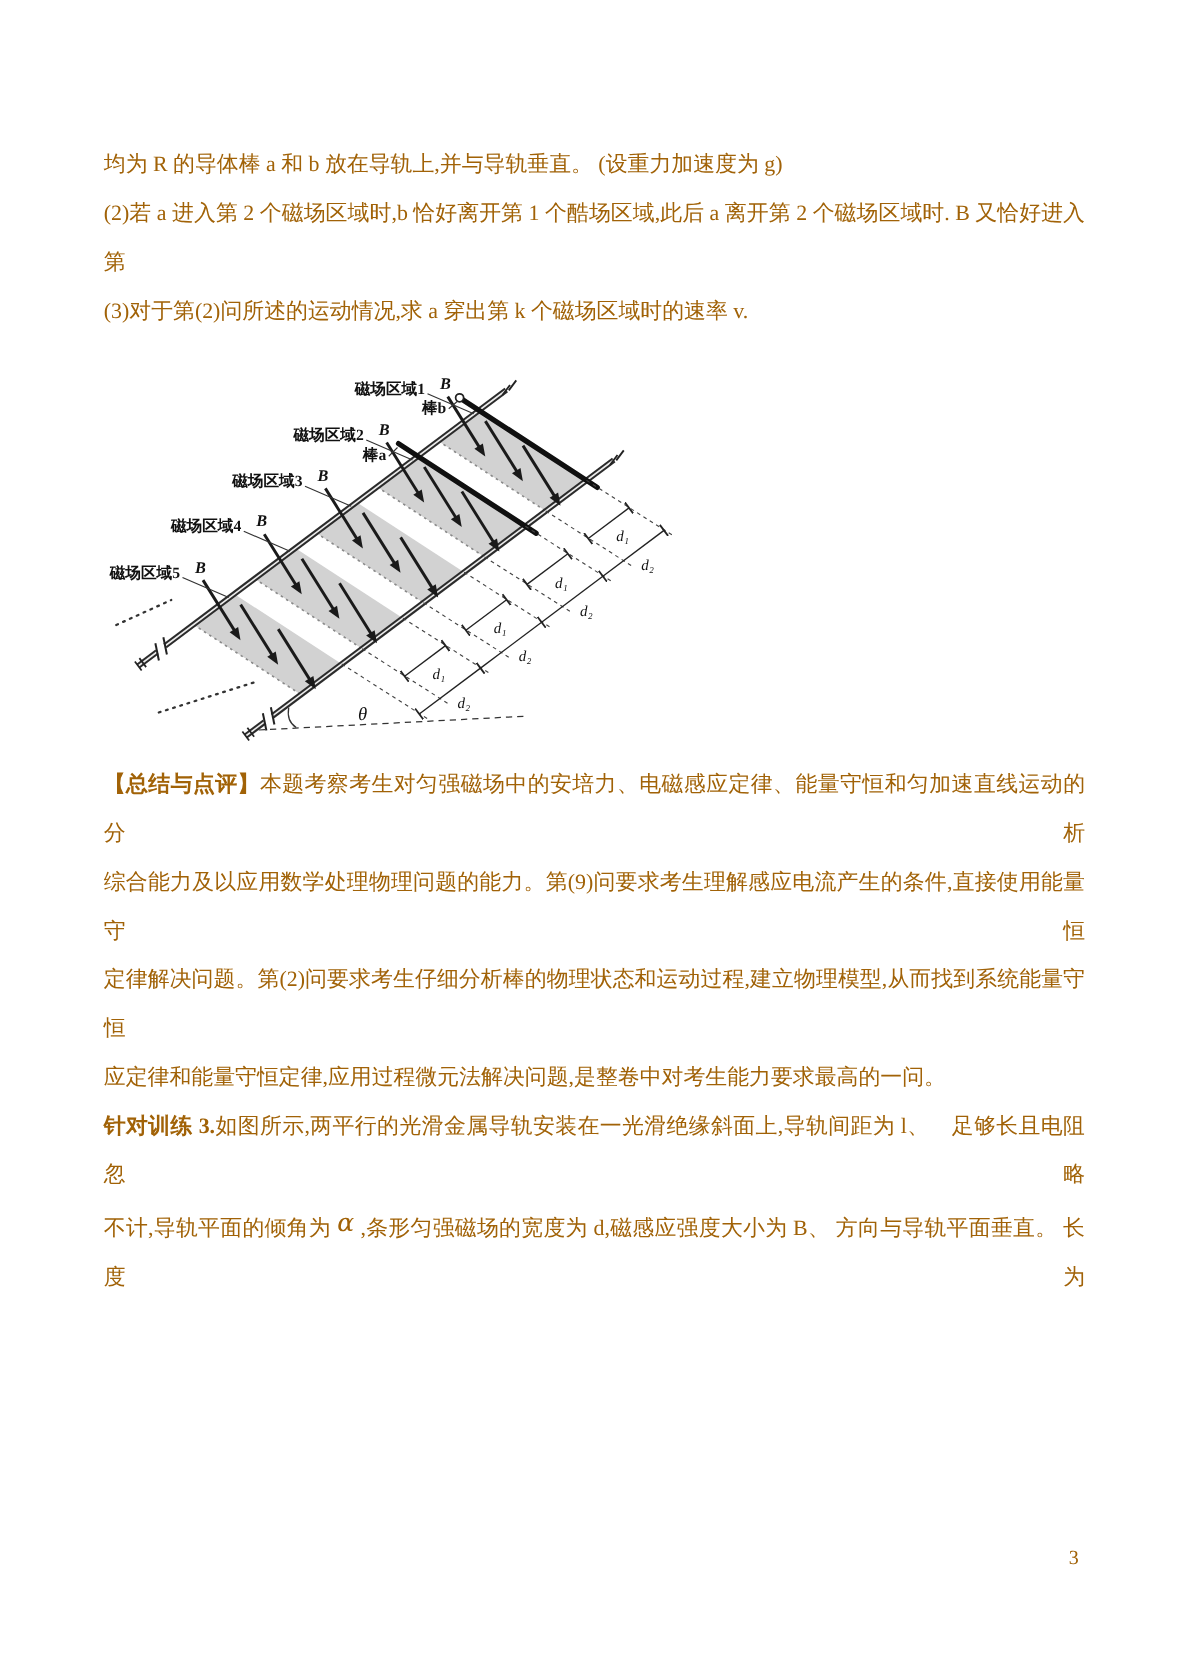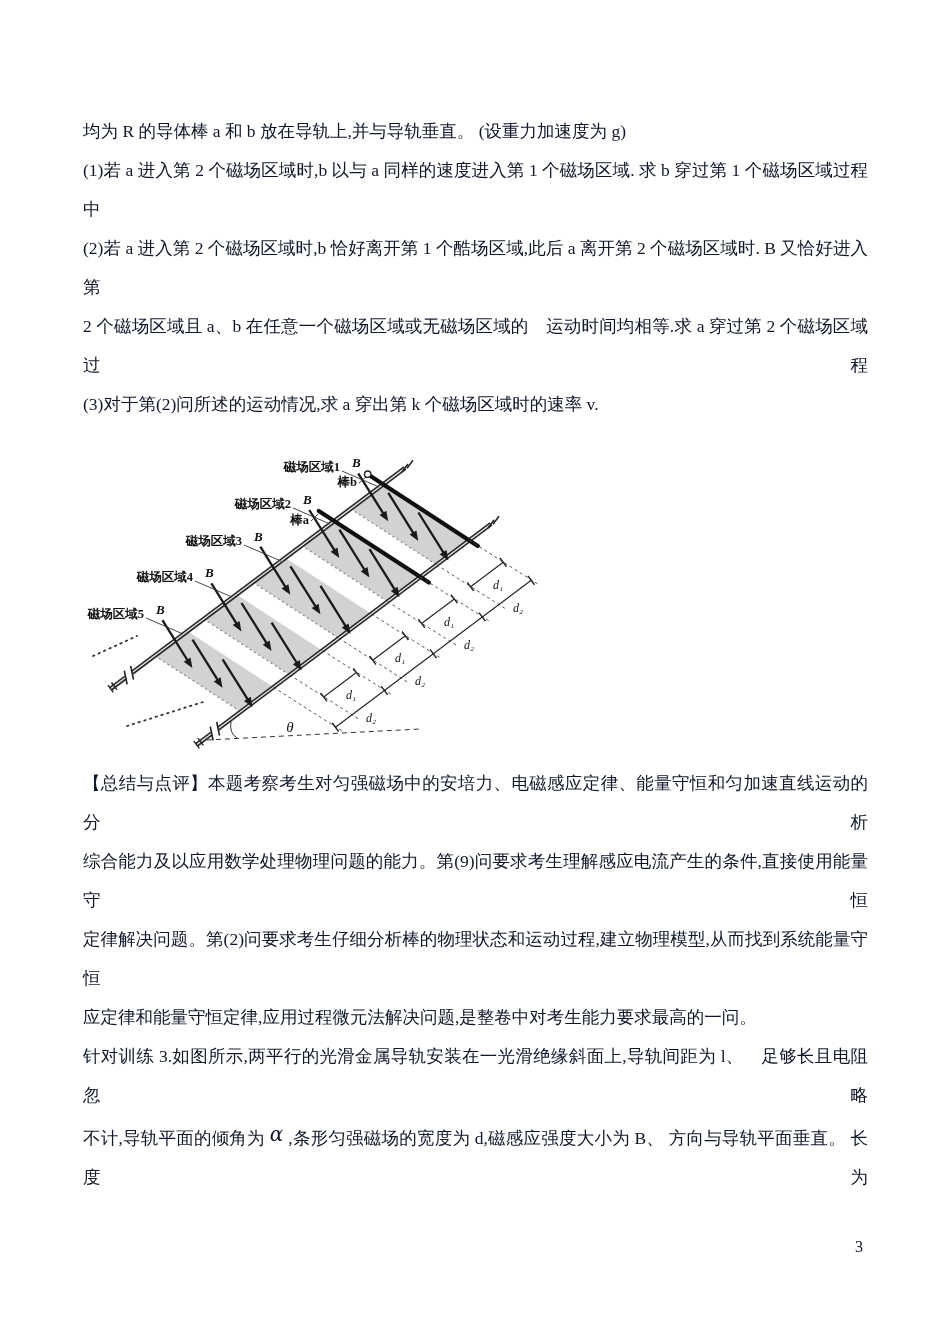--- a/index.html
+++ b/index.html
@@ -1,41 +1,39 @@
 <!DOCTYPE html>
 <html><head>
 <meta charset="utf-8">
 <style>
   html,body{margin:0;padding:0;background:#fff;}
   .page{position:relative;width:950px;height:1344px;background:#ffffff;overflow:hidden;
-        font-family:"Liberation Serif","DejaVu Serif",serif;color:#0f172a;}
+        font-family:"Liberation Serif","DejaVu Serif",serif;color:#a16207;}
   .content{position:absolute;left:83px;top:112px;width:785px;font-size:17.5px;line-height:39px;}
   .ln{text-align:justify;white-space:normal;}
   .fill{text-align-last:justify;}
-  .bold{font-weight:normal;}
+  .bold{font-weight:bold;}
   .alpha{font-style:italic;font-size:20px;vertical-align:3px;margin:0 5px;font-family:"DejaVu Serif",serif;}
   .figwrap{margin:14px 0 8px -12px;height:318px;position:relative;}
   .figwrap svg{display:block;}
   svg text{font-family:"Liberation Serif","DejaVu Serif",serif;}
   .rlabel{font-size:12.5px;font-weight:600;}
   .ital{font-style:italic;font-weight:600;font-size:13px;}
   .dlab{font-style:italic;font-size:12px;}
   .theta{font-style:italic;font-size:15px;}
   .pagenum{position:absolute;left:855px;top:1238px;font-size:16px;}
 </style>
 </head>
 <body>
 
 <div class="page">
   <div class="content">
 
     <div class="ln">均为 R 的导体棒 a 和 b 放在导轨上,并与导轨垂直。 (设重力加速度为 g)</div>
-    <div class="ln fill">(1)若 a 进入第 2 个磁场区域时,b 以与 a 同样的速度进入第 1 个磁场区域. 求 b 穿过第 1 个磁场区域过程中</div>
     <div class="ln fill">(2)若 a 进入第 2 个磁场区域时,b 恰好离开第 1 个酷场区域,此后 a 离开第 2 个磁场区域时. B 又恰好进入第</div>
-    <div class="ln fill">2 个磁场区域且 a、b 在任意一个磁场区域或无磁场区域的　运动时间均相等.求 a 穿过第 2 个磁场区域过程</div>
     <div class="ln">(3)对于第(2)问所述的运动情况,求 a 穿出第 k 个磁场区域时的速率 v.</div>
 
     <div class="figwrap">
       <svg width="476" height="318" viewBox="-14 -2 476 318">
         <defs>
           <g id="barrow">
             <line x1="0" y1="0" x2="26.5" y2="42.4" stroke="#1a1a1a" stroke-width="2.3"></line>
             <polygon points="30,48 21.3,41.7 28.1,37.5" fill="#1a1a1a"></polygon>
           </g>
           <marker id="tick" markerWidth="8" markerHeight="10" refX="4" refY="5" orient="auto">

